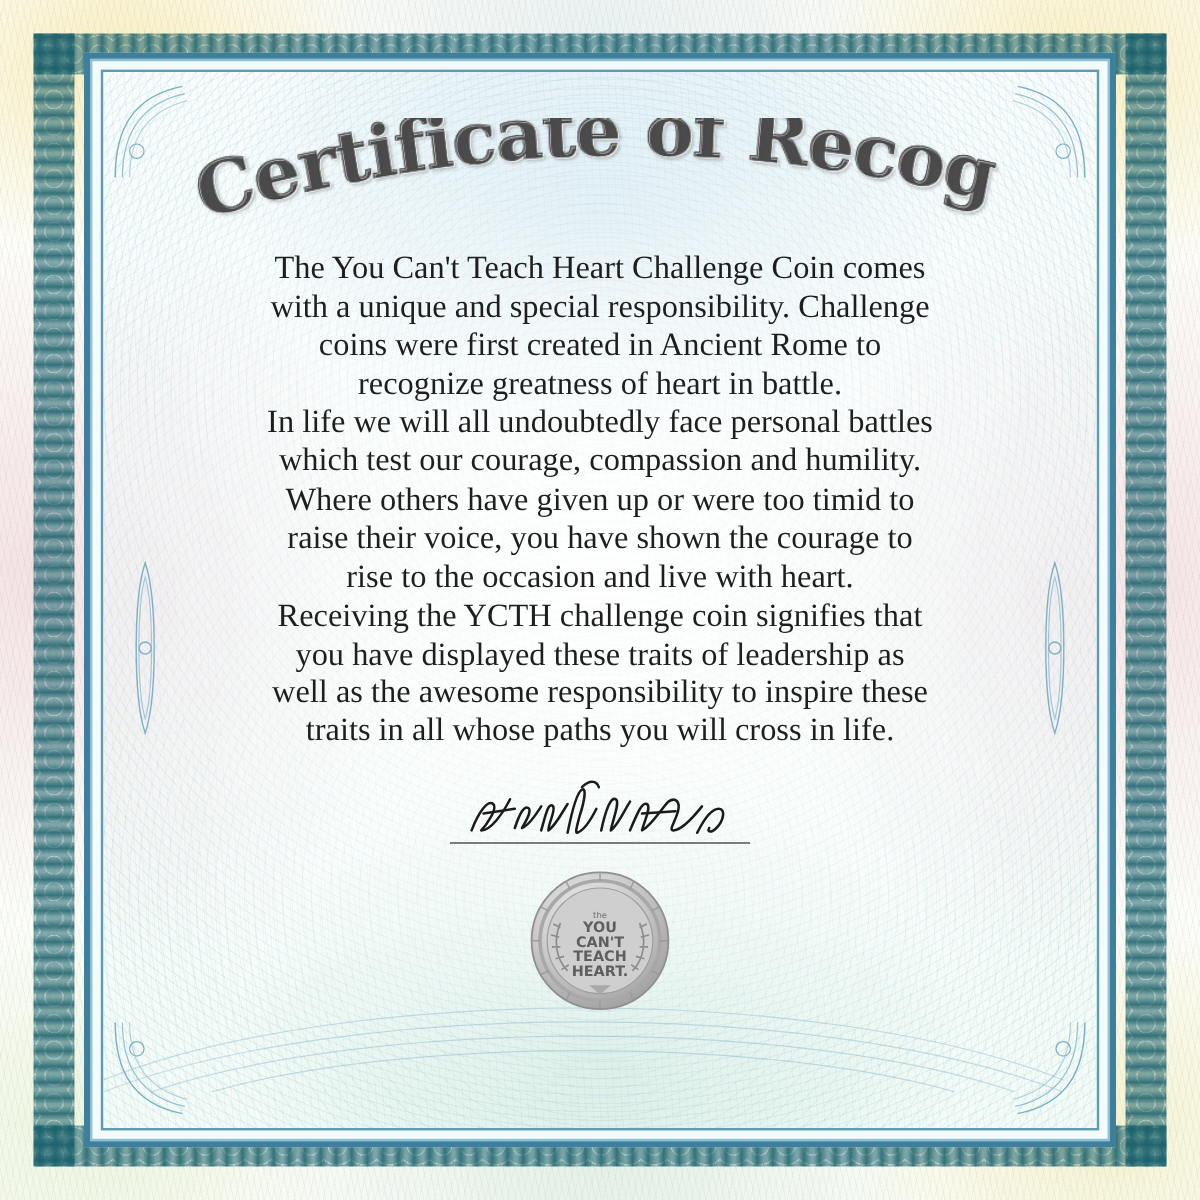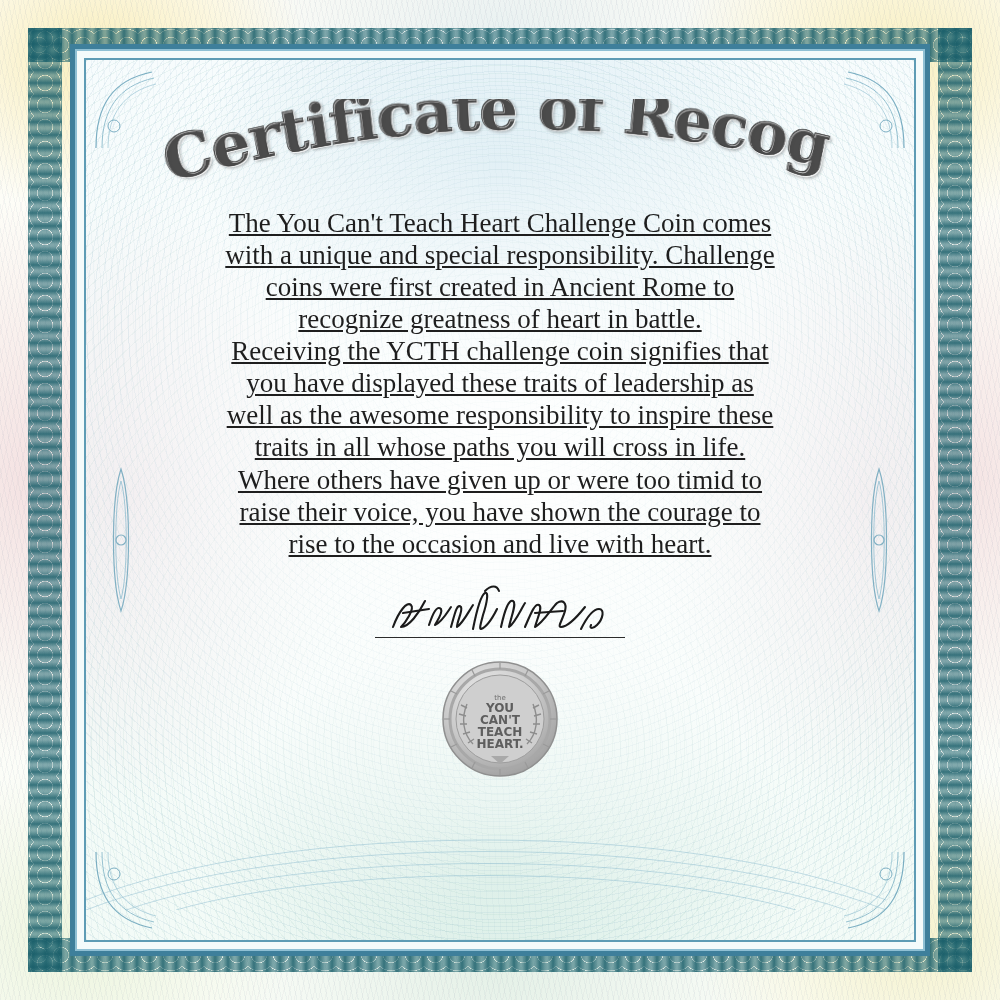--- a/index.html
+++ b/index.html
@@ -172,21 +172,20 @@
   .body-copy {
     width: 560px;
     text-align: center;
     color: #1e1e1e;
     font-family: "Liberation Serif", serif;
     font-size: 27px;
     line-height: 1.18;
   }
   .body-copy p {
     margin: 0 0 1px;
-    text-decoration: underline;
   }
 
   .signature-block {
     margin-top: 22px;
     width: 330px;
     text-align: center;
   }
   .signature {
     height: 54px;
     position: relative;
@@ -297,22 +296,23 @@
             <text font-family="DejaVu Serif, serif" font-weight="bold" font-size="62" fill="#4b4b4b" stroke="#2f2f2f" stroke-width="0.6" letter-spacing="-1">
               <textPath href="#arc" startOffset="0">
                 <tspan id="title-text">Certificate of Recognition</tspan>
               </textPath>
             </text>
           </svg>
         </div>
 
         <div class="body-copy">
           <p>The You Can't Teach Heart Challenge Coin comes with a unique and special responsibility.  Challenge coins were first created in Ancient Rome to recognize greatness of heart in battle.</p>
+          <p>In life we will all undoubtedly face personal battles which test our courage, compassion and humility.</p>
+          <p>Where others have given up or were too timid to raise their voice, you have shown the courage to rise to the occasion and live with heart.</p>
           <p>Receiving  the YCTH challenge coin signifies that you have displayed these traits of leadership as well as the awesome responsibility to inspire these traits in all whose paths you will cross in life.</p>
-          <p>Where others have given up or were too timid to raise their voice, you have shown the courage to rise to the occasion and live with heart.</p>
         </div>
 
         <div class="signature-block">
           <div class="signature">
             <svg width="230" height="54" viewBox="0 0 230 54">
               <g fill="none" stroke="#1b1b1b" stroke-width="2.1" stroke-linecap="round" stroke-linejoin="round">
                 <path d="M8 44 C14 28 22 18 26 22 C30 26 20 40 16 44 C24 44 34 30 40 18"></path>
                 <path d="M18 30 L44 26"></path>
                 <path d="M44 42 C48 30 52 22 56 26 C58 30 52 38 50 42 C56 40 62 30 66 24"></path>
                 <path d="M66 44 C70 30 72 20 76 24 C78 28 72 38 72 44 C78 40 84 28 88 22"></path>

